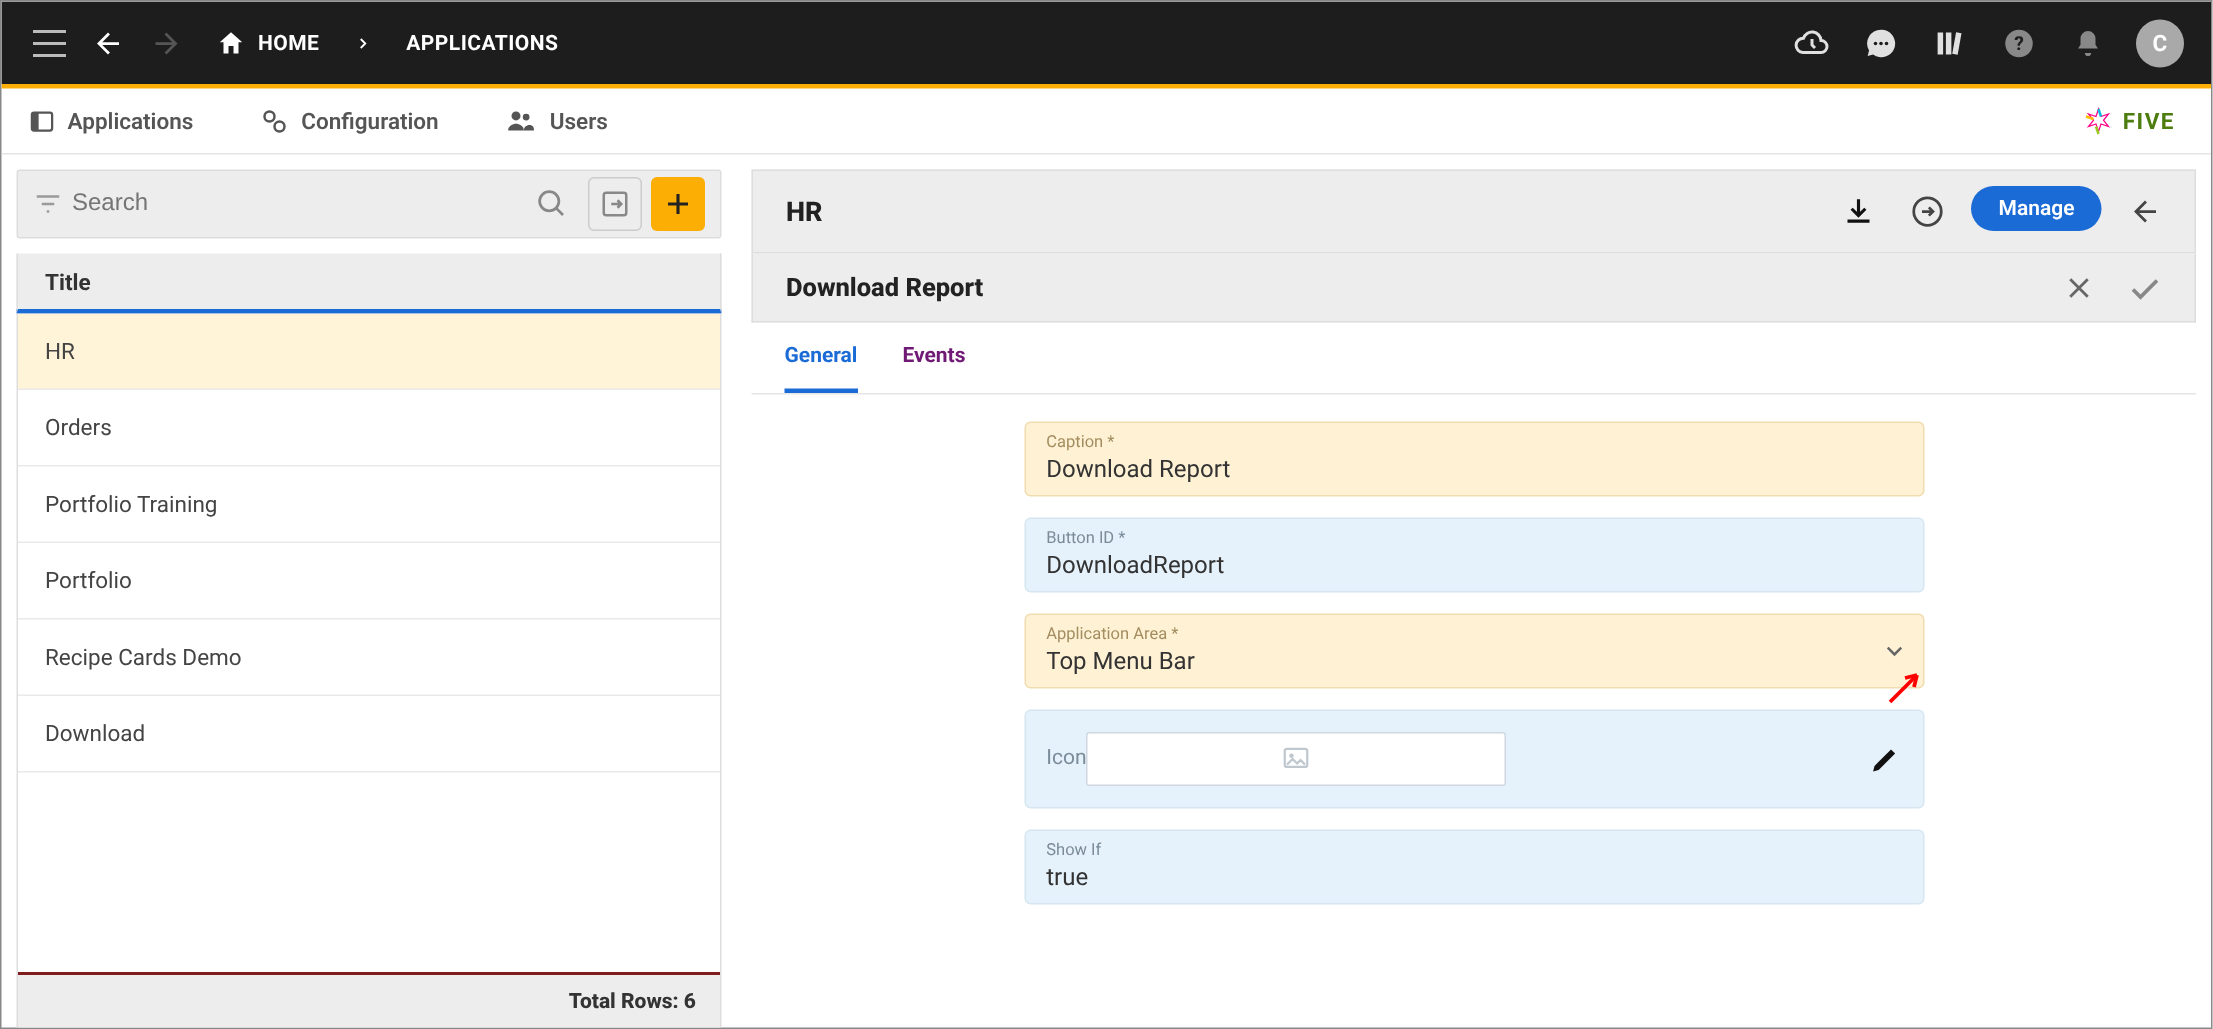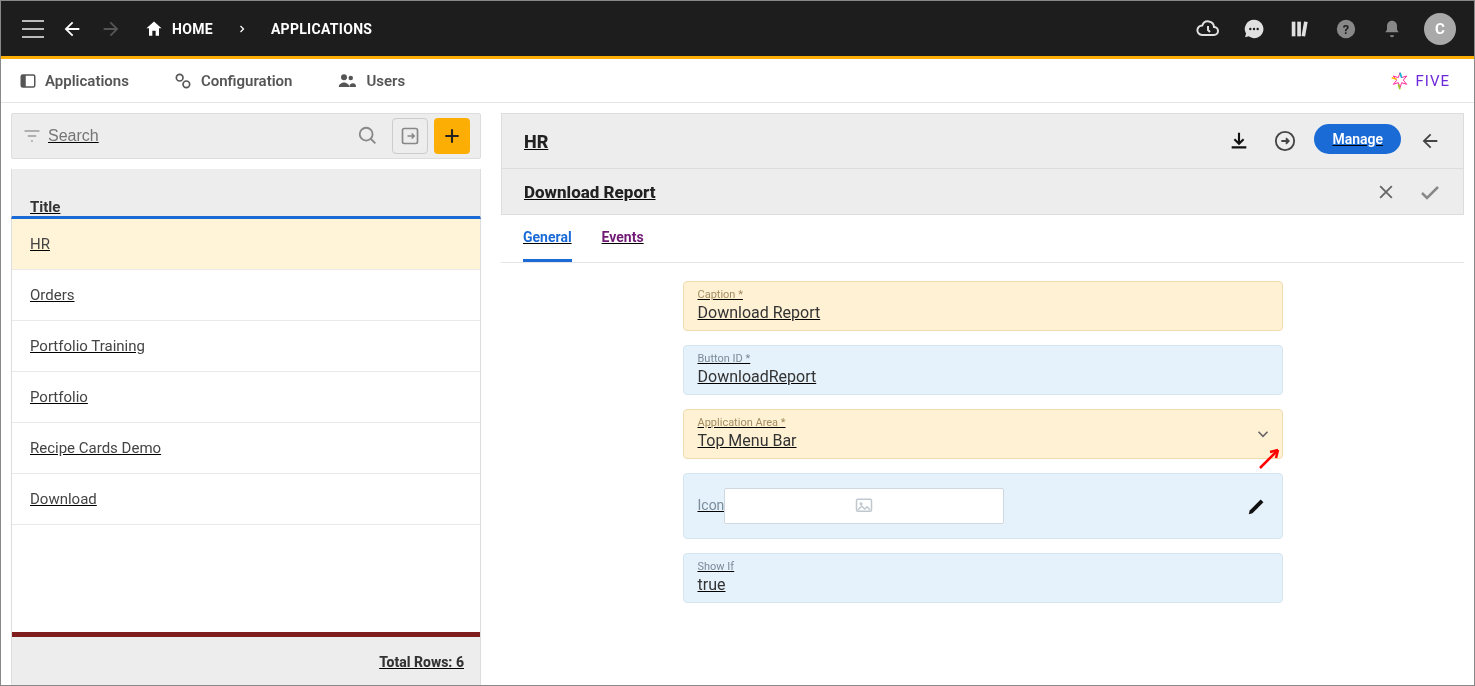--- a/index.html
+++ b/index.html
@@ -20,40 +20,40 @@
 
     
     .accent { height: 3px; background: #fcae05; }
 
     
     .apptabs { height: 44px; display: flex; align-items: center; padding: 0 18px; border-bottom: 1px solid #e5e5e5; position: relative; }
     .apptab { display: flex; align-items: center; gap: 8px; color: #555; font-weight: 600; font-size: 15px; margin-right: 44px; cursor: pointer; }
     .brand { position: absolute; right: 24px; top: 50%; transform: translateY(-50%); display: flex; align-items: center; gap: 6px; }
 
     
-    .main { display: flex; height: calc(686px - 55px - 3px - 44px); text-decoration: underline; }
+    .main { display: flex; height: calc(686px - 55px - 3px - 44px); }
     .left-panel { width: 490px; border-right: none; padding-top: 10px; display: flex; flex-direction: column; }
     .right-panel { flex: 1; display: flex; flex-direction: column; }
 
     
     .searchrow { height: 46px; background: #ededed; border: 1px solid #ddd; margin: 0 10px; border-radius: 2px; display: flex; align-items: center; padding: 0 10px; gap: 6px; }
     .searchrow .filter-icon { color: #888; }
     .searchrow input { flex: 1; border: none; background: transparent; outline: none; font-size: 16px; color: #444; }
     .searchrow .sq { width: 36px; height: 36px; display: flex; align-items: center; justify-content: center; border-radius: 4px; cursor: pointer; color: #666; }
     .addbtn { background: #fcae05; color: #222; width: 36px; height: 36px; display: flex; align-items: center; justify-content: center; border-radius: 4px; cursor: pointer; }
 
     
-    .title-header { height: 50px; background: #ededed; border: 1px solid #ddd; border-top: none; border-bottom: 3px solid #1b6bd6; margin: 10px 10px 0 10px; display: flex; align-items: flex-end; padding: 0 18px; font-weight: 700; color: #333; font-size: 15px; }
+    .title-header { height: 40px; background: #ededed; border: 1px solid #ddd; border-top: none; border-bottom: 3px solid #1b6bd6; margin: 10px 10px 0 10px; display: flex; align-items: center; padding: 0 18px; font-weight: 700; color: #333; font-size: 15px; }
 
     
     .list { margin: 0 10px; border: 1px solid #ddd; border-top: none; flex: 1; display: flex; flex-direction: column; overflow: hidden; }
     .list-items { flex: 1; overflow: auto; }
     .list-item { height: 51px; border-bottom: 1px solid #e9e9e9; display: flex; align-items: center; padding: 0 18px; color: #444; font-size: 15px; cursor: pointer; }
     .list-item.selected { background: #fff3d8; }
-    .list-footer { height: 54px; background: #ededed; border-top: 5px solid #7f1d1d; display: flex; align-items: center; justify-content: flex-end; padding: 0 16px; font-weight: 800; font-size: 14px; color: #333; }
+    .list-footer { height: 38px; background: #ededed; border-top: 2px solid #7f1d1d; display: flex; align-items: center; justify-content: flex-end; padding: 0 16px; font-weight: 800; font-size: 14px; color: #333; }
 
     
     .rp-header1 { height: 56px; background: #ededed; border: 1px solid #ddd; margin: 10px 10px 0 10px; display: flex; align-items: center; padding: 0 16px 0 22px; }
     .rp-title { font-weight: 800; font-size: 18px; color: #222; flex: 1; }
     .rp-actions { display: flex; align-items: flex-start; gap: 12px; }
     .iconbtn { width: 34px; height: 34px; display: flex; align-items: center; justify-content: center; color: #333; cursor: pointer; border-radius: 4px; }
     .manage-btn { background: #1b6bd6; color: #fff; border-radius: 18px; padding: 7px 18px; font-weight: 600; font-size: 14px; cursor: pointer; }
 
     .rp-header2 { height: 46px; background: #ededed; border: 1px solid #ddd; border-top: none; margin: 0 10px; display: flex; align-items: center; padding: 0 16px 0 22px; }
     .rp-sub { font-weight: 800; font-size: 17px; color: #222; flex: 1; }
@@ -176,21 +176,21 @@
       </svg>
     <span>Users</span>
   </div>
   <div class="brand">
     <svg width="20" height="20" viewBox="0 0 24 24">
         <path d="M12 2l2 6 6-2-4 5 4 5-6-2-2 6-2-6-6 2 4-5-4-5 6 2z" fill="none" stroke="#f08" stroke-width="1"></path>
         <path d="M12 2l2 6" stroke="#1bd" stroke-width="2"></path>
         <path d="M12 22l-2-6" stroke="#9c2" stroke-width="2"></path>
         <path d="M2 8l6 2" stroke="#fb0" stroke-width="2"></path>
       </svg>
-    <span style="font-weight:400;letter-spacing:1px;font-size:15px;color:#6d28d9">FIVE</span>
+    <span style="font-weight:700;letter-spacing:1px;font-size:15px;color:#4d7c0f">FIVE</span>
   </div>
 </div>
 
 <div class="main">
 
   <div class="left-panel">
     <div class="searchrow">
       <div class="filter-icon">
         <svg width="20" height="20" viewBox="0 0 24 24">
             <path d="M3 6h18M7 12h10M11 18h2" stroke="#9a9a9a" stroke-width="2"></path>

